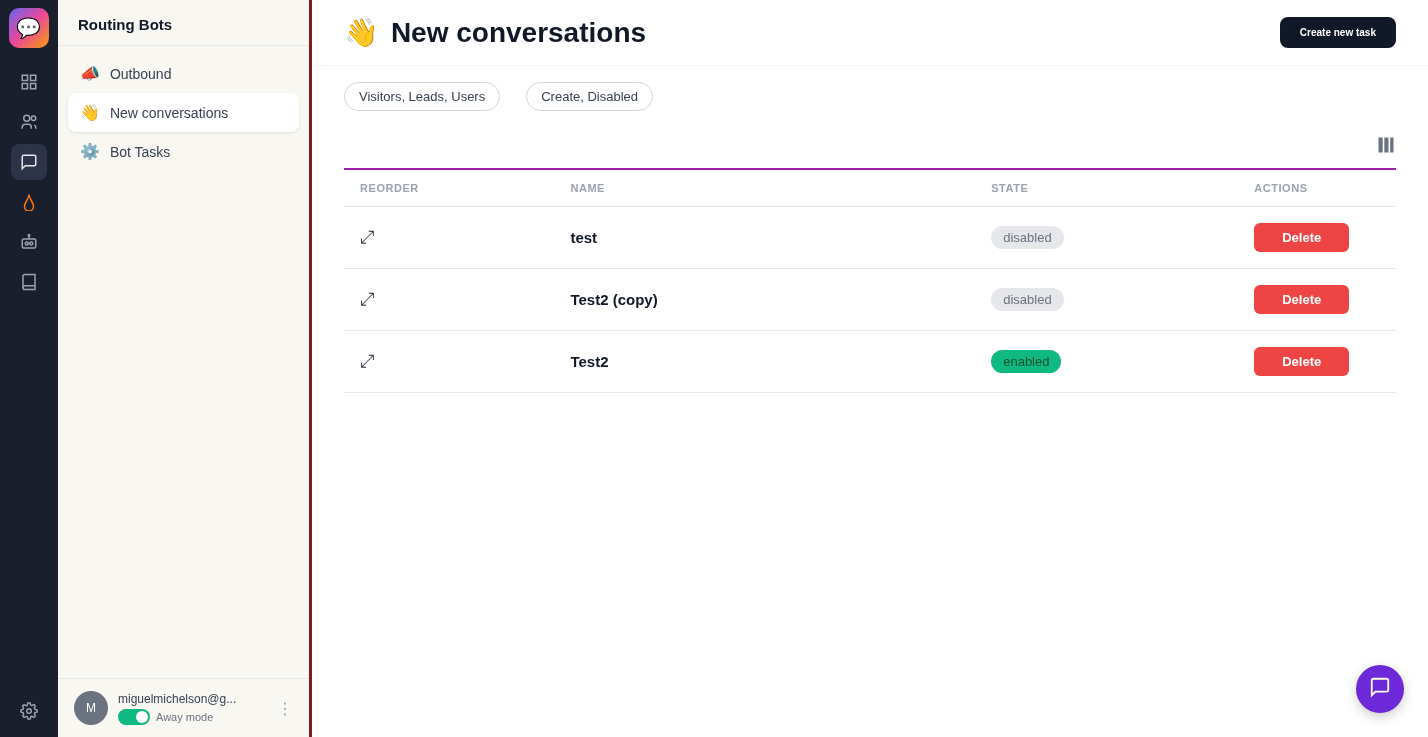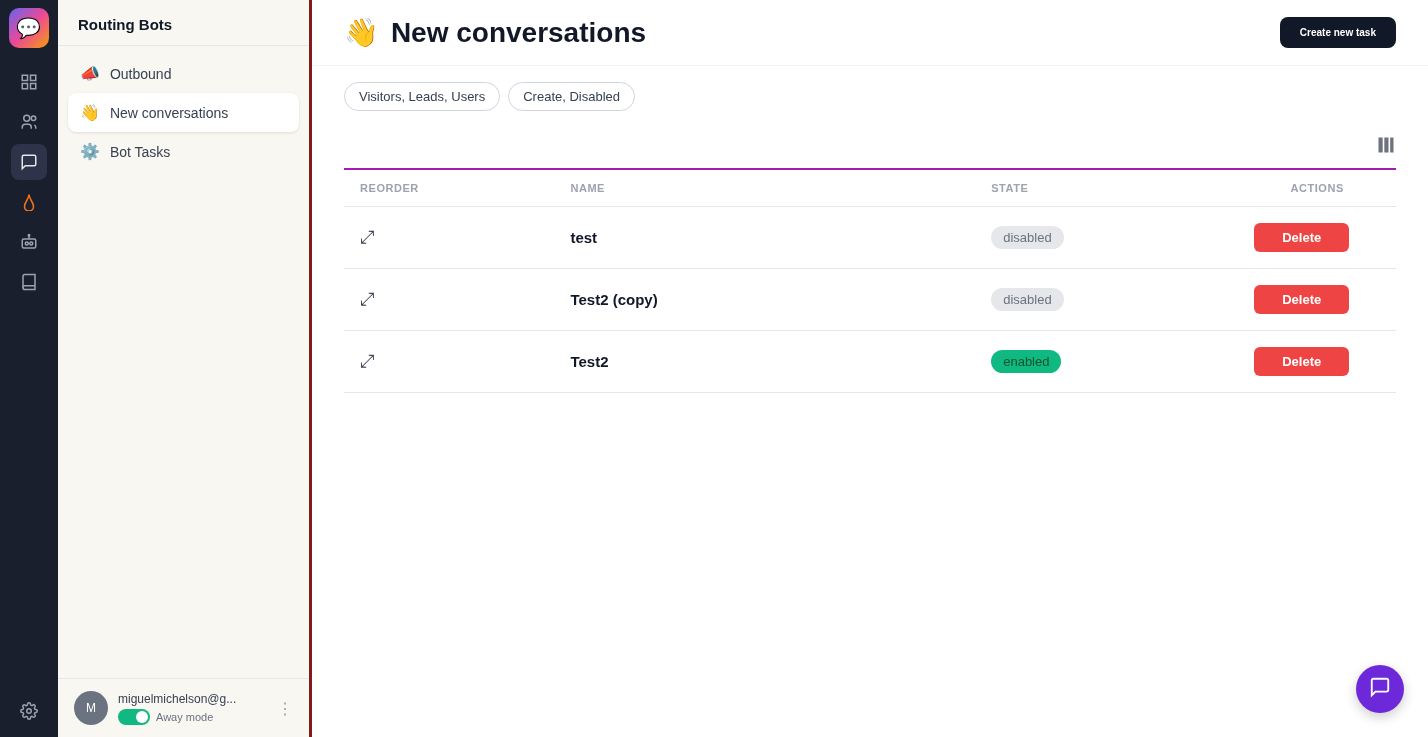--- a/index.html
+++ b/index.html
@@ -137,21 +137,21 @@
       padding: 10px 20px;
       border-radius: 8px;
       font-size: 10px;
       font-weight: 600;
       cursor: pointer;
     }
 
     
     .filters {
       display: flex;
-      gap: 8px;
+      gap: 26px;
       padding: 16px 32px;
     }
     .filter-btn {
       border: 1px solid #d1d5db;
       background: #fff;
       padding: 6px 14px;
       border-radius: 20px;
       font-size: 13px;
       color: #374151;
       cursor: pointer;
@@ -182,21 +182,21 @@
       padding: 12px 16px;
       font-size: 11px;
       font-weight: 600;
       color: #9ca3af;
       letter-spacing: 0.05em;
       text-transform: uppercase;
     }
     th:first-child { width: 120px; }
     th:nth-child(2) { width: 40%; }
     th:nth-child(3) { width: 25%; }
-    th:last-child { width: 15%; text-align: center; }
+    th:last-child { width: 15%; }
     tbody tr {
       border-bottom: 1px solid #e5e7eb;
     }
     td {
       padding: 16px 16px;
       font-size: 14px;
       color: #111827;
     }
     .reorder-icon { font-size: 18px; color: #374151; cursor: grab; }
     .row-name { font-weight: 600; font-size: 15px; }

